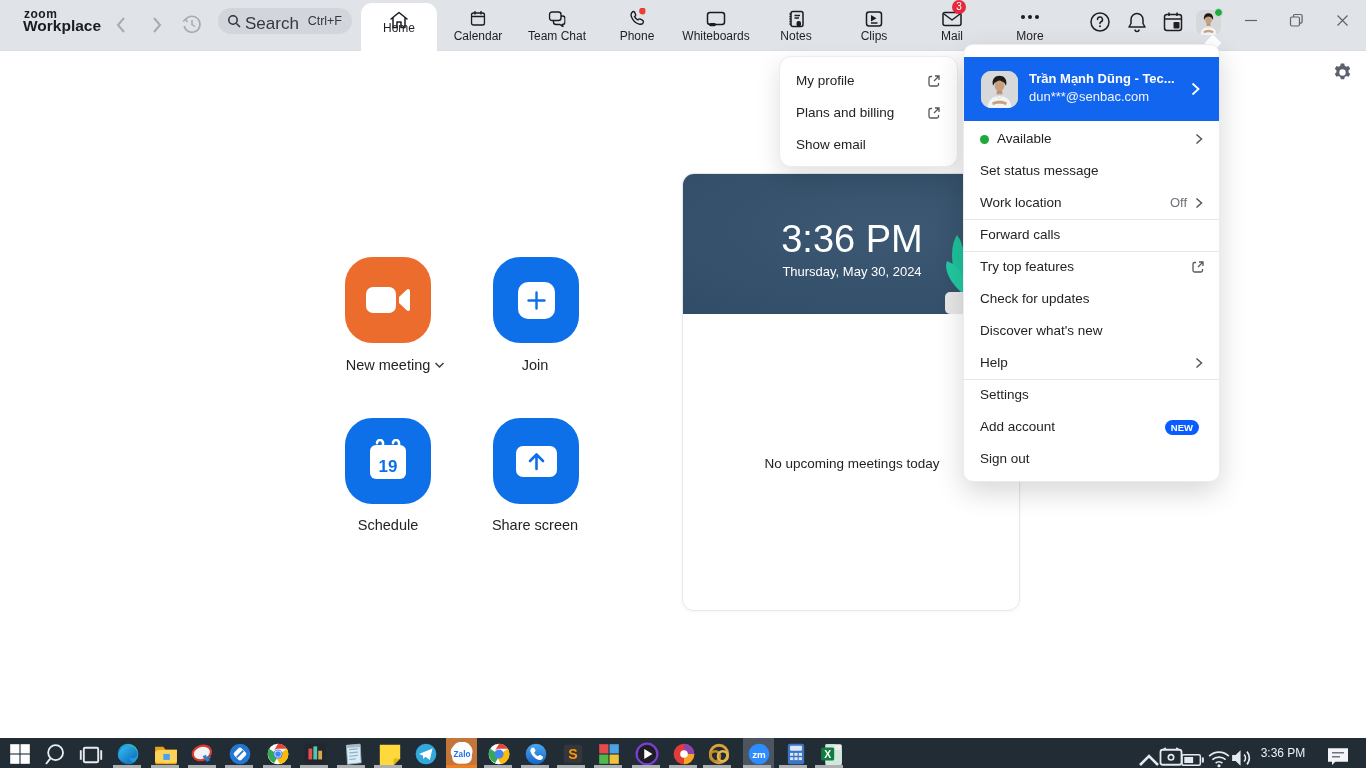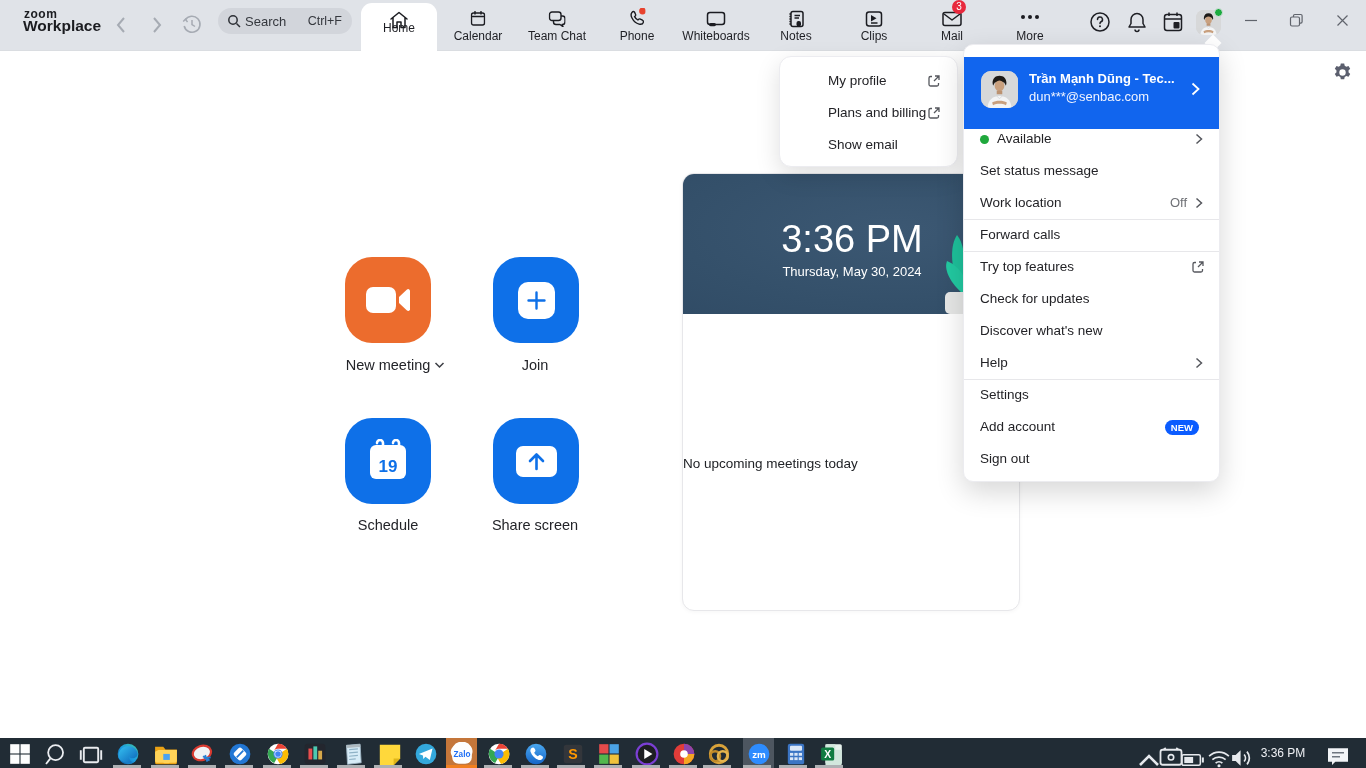--- a/index.html
+++ b/index.html
@@ -7,21 +7,21 @@
 body { font-family:"Liberation Sans", sans-serif; background:#fff; position:relative; }
 .abs { position:absolute; }
 
 
 #titlebar { position:absolute; left:0; top:0; width:1366px; height:51px; background:#e0e3e8; border-bottom:1px solid #dadde1; }
 #logo1 { position:absolute; left:24px; top:7px; font-size:12px; font-weight:bold; color:#1b1c20; letter-spacing:0.5px; }
 #logo2 { position:absolute; left:23px; top:17px; font-size:15.5px; font-weight:bold; color:#1b1c20; }
 .navbtn { position:absolute; top:13px; color:#a2a7af; font-size:14px; }
 #search { position:absolute; left:218px; top:8px; width:134px; height:26px; border-radius:13px; background:#d2d5db; color:#3a3d43; }
 #search .mag { position:absolute; left:9px; top:6px; }
-#search .stext { position:absolute; left:27px; top:6px; font-size:13px; color:#35383e; }
+#search .stext { position:absolute; left:27px; top:6px; font-size:17px; color:#35383e; }
 #search .ctrlf { position:absolute; right:10px; top:6px; font-size:12.5px; color:#35383e; }
 
 .tab { position:absolute; top:0; width:72px; height:51px; text-align:center; }
 .tab .ticon { position:absolute; top:9px; left:50%; transform:translateX(-50%); }
 .tab .tlabel { position:absolute; top:29px; width:100%; font-size:12px; color:#1e1f24; }
 #tab-home { left:361px; top:3px; width:76px; height:48px; background:#fff; border-radius:11px 11px 0 0; }
 #tab-home .ticon { top:7px; }
 #tab-home .tlabel { top:18px; }
 
 .ricon { position:absolute; top:11px; }
@@ -35,31 +35,31 @@
 .bigbtn { position:absolute; width:86px; height:86px; border-radius:27px; }
 .bb-orange { background:#ec6c2d; }
 .bb-blue { background:#0e70e8; }
 .bblabel { position:absolute; font-size:14.5px; color:#232429; text-align:center; width:160px; }
 
 
 #card { position:absolute; left:682px; top:173px; width:338px; height:438px; border-radius:12px; background:#fff; border:1px solid #e7e7ea; box-shadow:0 1px 4px rgba(0,0,0,0.04); overflow:hidden; }
 #card-head { position:absolute; left:0; top:0; width:338px; height:140px; background:radial-gradient(140% 120% at 62% 40%, #3c5873 0%, #34506a 45%, #2c4660 100%); overflow:hidden; }
 #card-time { position:absolute; left:0; top:44px; width:338px; text-align:center; color:#fff; font-size:38px; font-weight:normal; }
 #card-date { position:absolute; left:0; top:90px; width:338px; text-align:center; color:#fff; font-size:13px; }
-#card-nomeet { position:absolute; left:0; top:282px; width:338px; text-align:left; color:#212327; font-size:13.5px; }
+#card-nomeet { position:absolute; left:0; top:282px; width:338px; text-align:center; color:#212327; font-size:13.5px; }
 
 
 #menu-s { position:absolute; left:779px; top:56px; width:179px; height:111px; background:#fff; border:1px solid #ececf0; border-radius:12px; box-shadow:0 8px 24px rgba(0,0,0,0.13); z-index:30; }
-#menu-s .mi { position:absolute; left:16px; height:32px; line-height:32px; font-size:13.5px; color:#232327;margin-left:32px; }
+#menu-s .mi { position:absolute; left:16px; height:32px; line-height:32px; font-size:13.5px; color:#232327; }
 #menu-s .ext { position:absolute; right:16px; }
 
 
 #menu-b { position:absolute; left:963px; top:44px; width:257px; height:438px; background:#fff; border:1px solid #ececf0; border-radius:10px; box-shadow:0 10px 28px rgba(0,0,0,0.16); z-index:31; overflow:hidden; }
 #notch { position:absolute; left:1207px; top:37px; width:12px; height:12px; background:#fff; transform:rotate(45deg); z-index:30; }
-#mb-head { position:absolute; left:0; top:12px; width:257px; height:72px; background:#1165ee; }
+#mb-head { position:absolute; left:0; top:12px; width:257px; height:64px; background:#1165ee; }
 #mb-av { position:absolute; left:17px; top:14px; width:37px; height:37px; border-radius:10px; overflow:hidden; background:#d8d8d8; }
 #mb-name { position:absolute; left:65px; top:14px; font-size:13px; font-weight:bold; color:#fff; }
 #mb-mail { position:absolute; left:65px; top:32px; font-size:13px; color:#f0f4ff; }
 .mrow { position:absolute; left:0; width:257px; height:32px; }
 .mrow .mt { position:absolute; left:16px; top:0; height:32px; line-height:32px; font-size:13.5px; color:#232327; }
 .mrow .mr { position:absolute; right:16px; top:0; height:32px; line-height:32px; font-size:13px; color:#6f7176; }
 .msep { position:absolute; left:0; width:257px; height:1px; background:#e7e7ea; }
 #newpill { position:absolute; right:22px; top:8.5px; height:15px; line-height:15px; padding:0 6px; background:#0b5cff; color:#fff; font-size:9.5px; font-weight:bold; border-radius:8px; }
 
 

